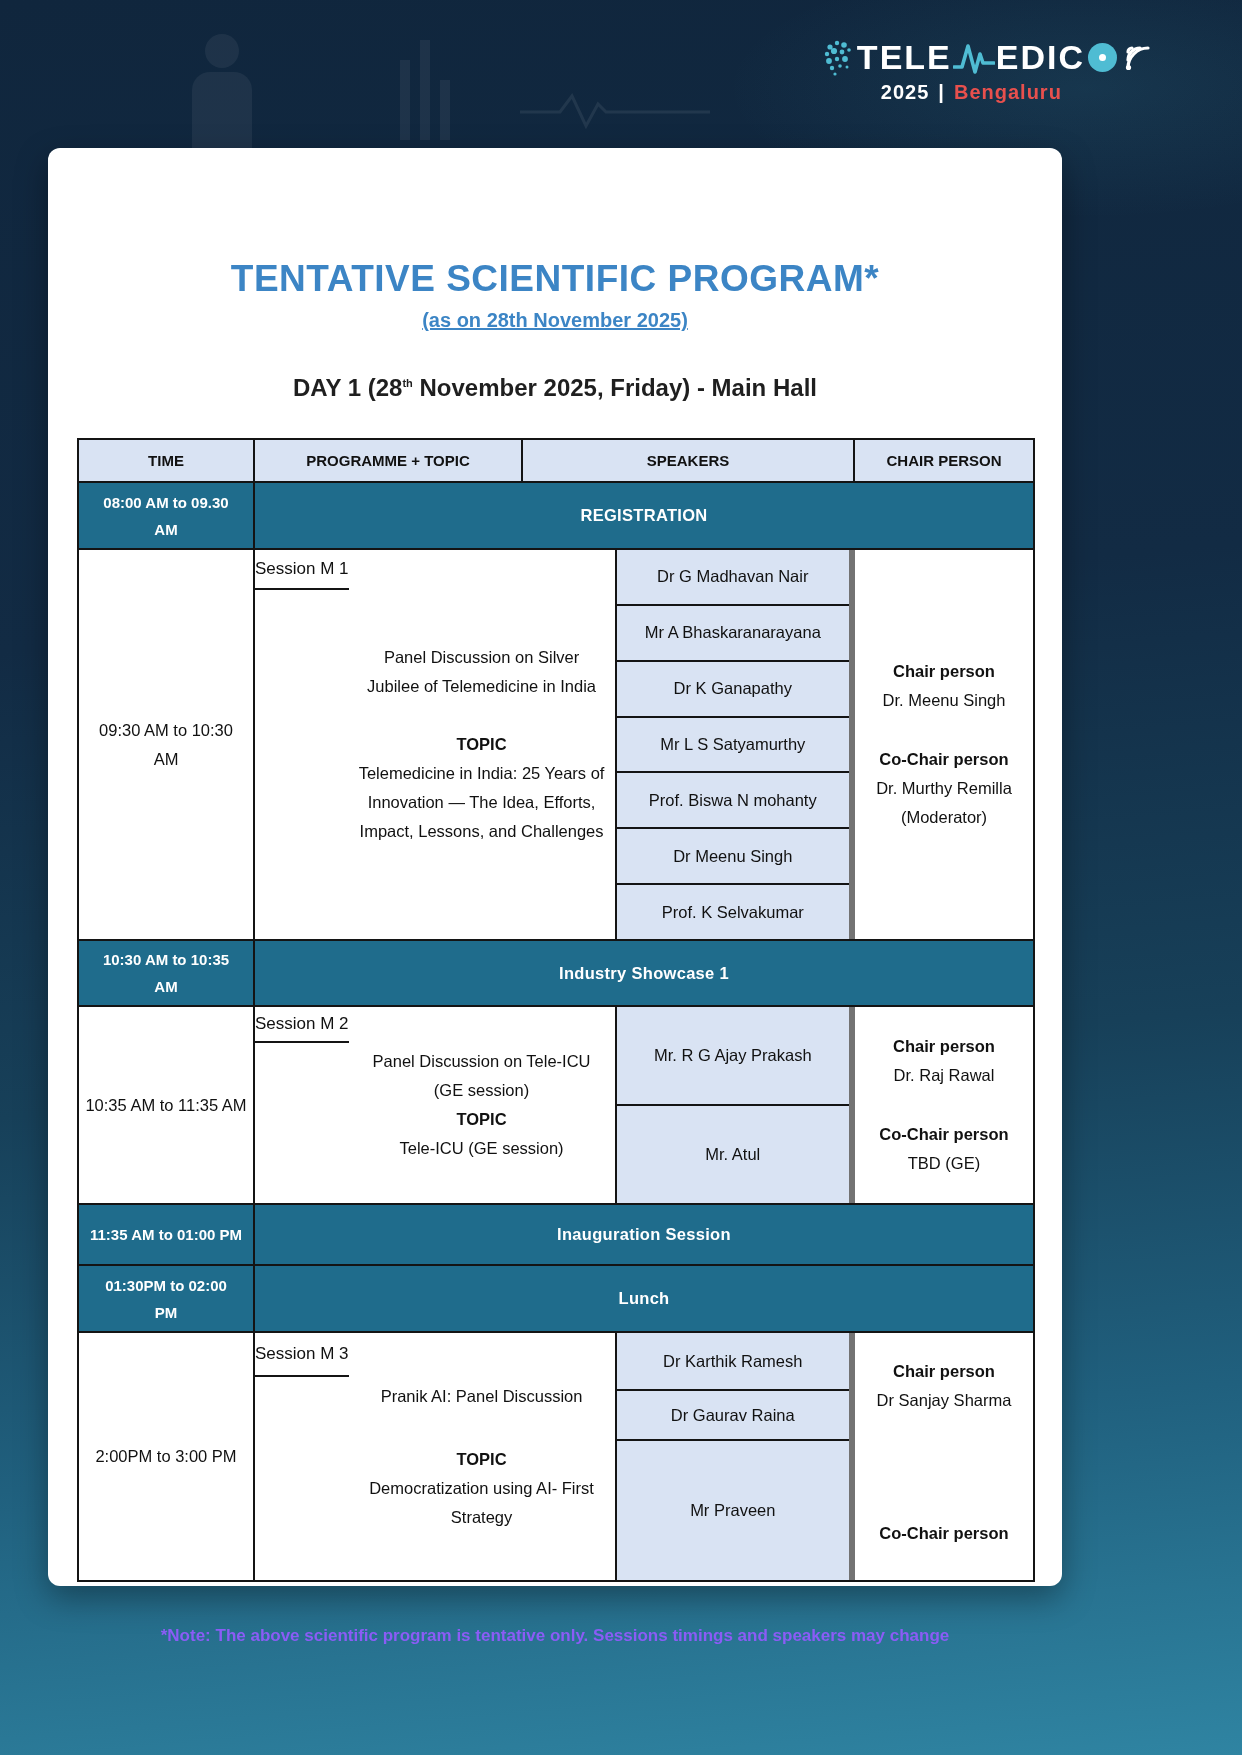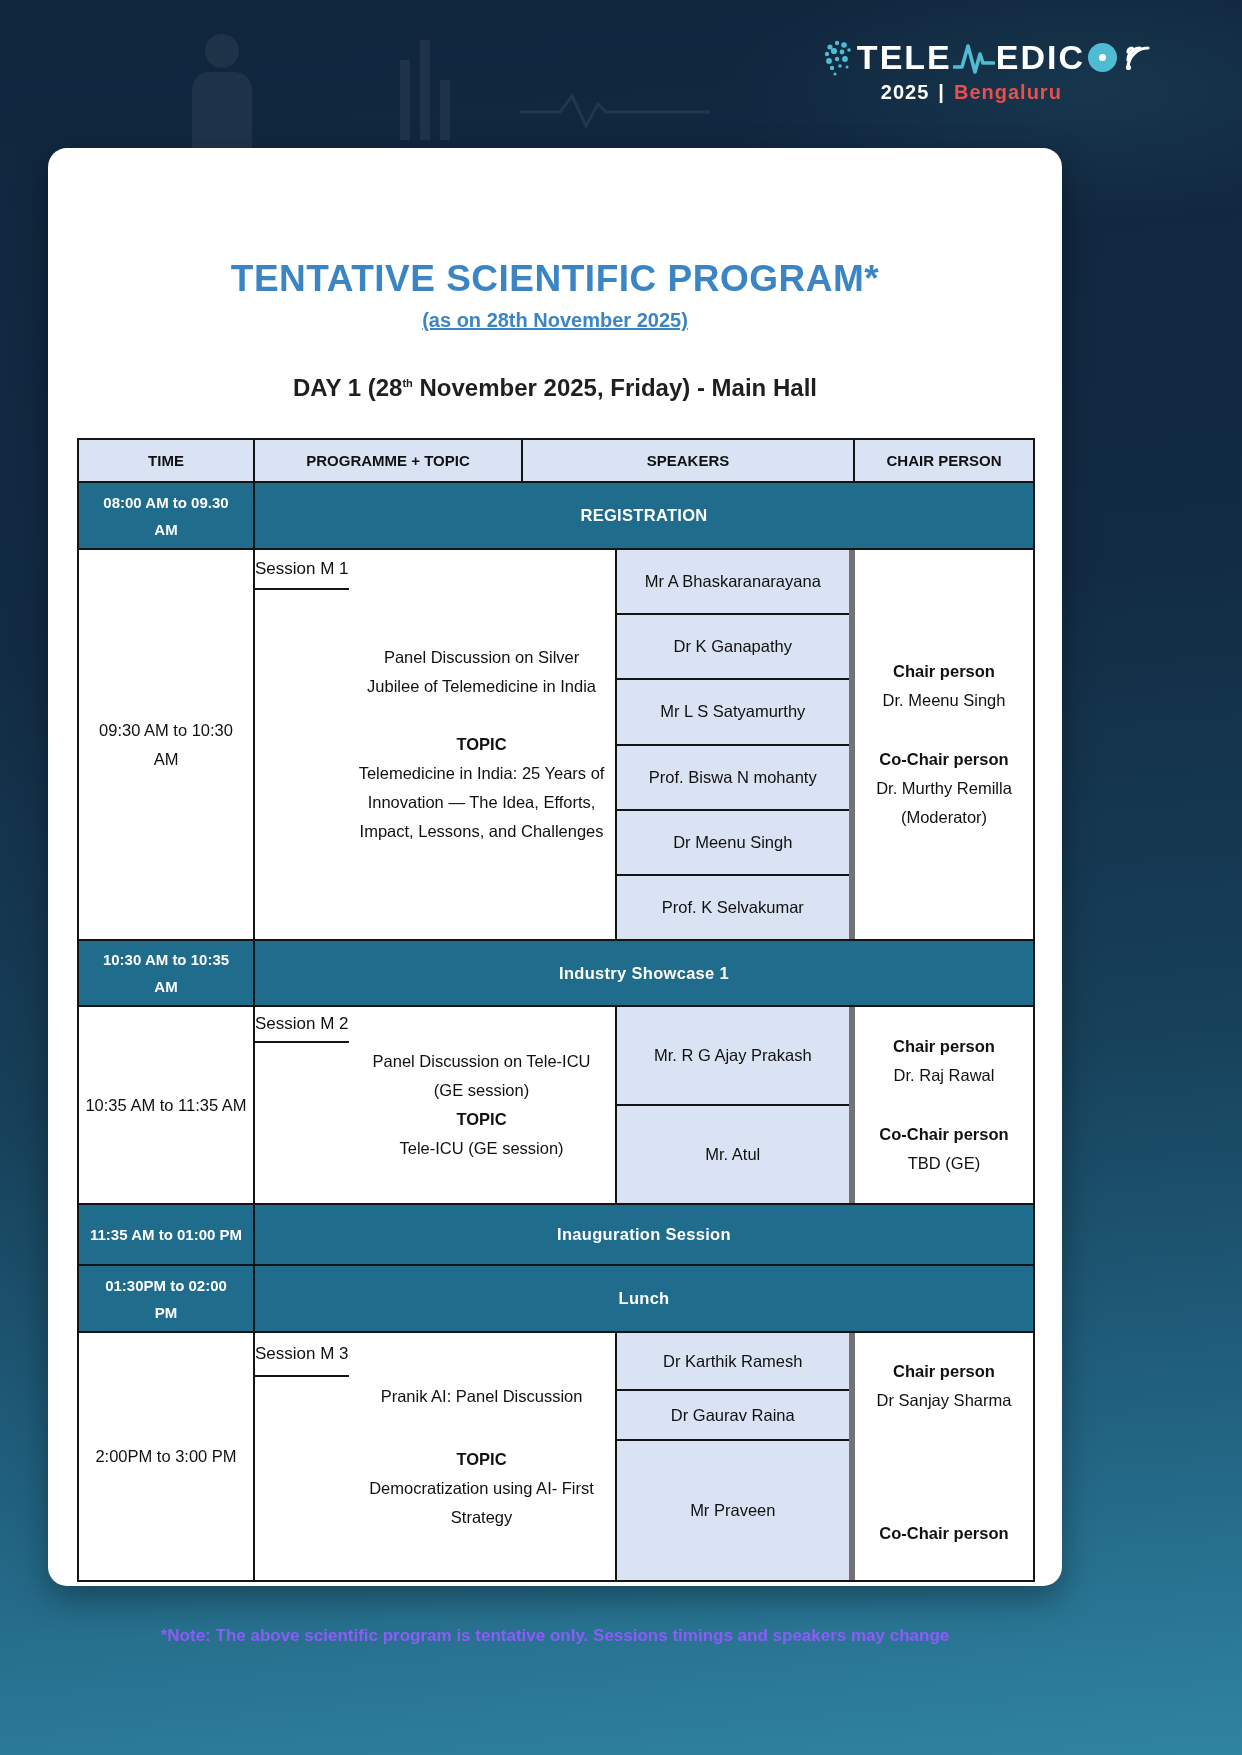--- a/index.html
+++ b/index.html
@@ -29,21 +29,21 @@
     display:inline-block; width:29px; height:29px; border-radius:50%;
     background:#4fbcd3; margin:0 3px; position:relative;
   }
   .logo-o::after { content:""; position:absolute; left:11px; top:11px; width:7px; height:7px; border-radius:50%; background:#ffffff; }
   .logo-sub { margin:4px 0 0 60px; font-size:20px; font-weight:bold; color:#fff; letter-spacing:1px; display:flex; gap:9px; }
   .logo-city { color:#e8504d; }
 
   
   .card {
     position:absolute; left:48px; top:148px; width:1014px; height:1438px;
-    background:#ffffff; border-radius:19px; box-shadow:0 12px 32px rgba(0,0,0,.35);
+    background:#ffffff; border-radius:12px; box-shadow:0 12px 32px rgba(0,0,0,.35);
   }
   .title    { position:absolute; top:110px; width:100%; text-align:center; color:#3c85c5; font-size:37px; font-weight:bold; letter-spacing:.5px; }
   .subtitle { position:absolute; top:161px; width:100%; text-align:center; color:#3c85c5; font-size:20px; font-weight:bold;text-decoration:underline; }
   .day-heading { position:absolute; top:226px; width:100%; text-align:center; color:#1f1f1f; font-size:24px; font-weight:bold; }
   .day-heading sup { font-size:11px; }
 
   
   .program-table { position:absolute; left:29px; top:290px; width:958px; border:2px solid #141414; background:#f0abfc; }
   .row, .block { display:flex; }
   .w-time { width:176px; } .w-prog { width:268px; } .w-spk { width:332px; } .w-chair { flex:1; }
@@ -170,20 +170,21 @@
         <div class="mid">
           <div class="session-title">Session M 1</div>
           <div class="mid-body">
             <div class="prog-cell">
               <div class="prog-line">Panel Discussion on Silver Jubilee  of Telemedicine in India</div>
               <div class="prog-gap"></div>
               <div class="prog-topic">TOPIC</div>
               <div class="prog-line">Telemedicine in India: 25 Years of Innovation — The Idea, Efforts, Impact, Lessons, and Challenges</div>
             </div>
             <div class="spk-col">
+              <div class="spk-cell">Dr G Madhavan Nair</div>
               <div class="spk-cell">Mr A Bhaskaranarayana</div>
               <div class="spk-cell">Dr K Ganapathy</div>
               <div class="spk-cell">Mr L S Satyamurthy</div>
               <div class="spk-cell">Prof. Biswa N mohanty</div>
               <div class="spk-cell">Dr Meenu Singh</div>
               <div class="spk-cell">Prof. K Selvakumar</div>
             </div>
           </div>
         </div>
         <div class="chair-cell">

